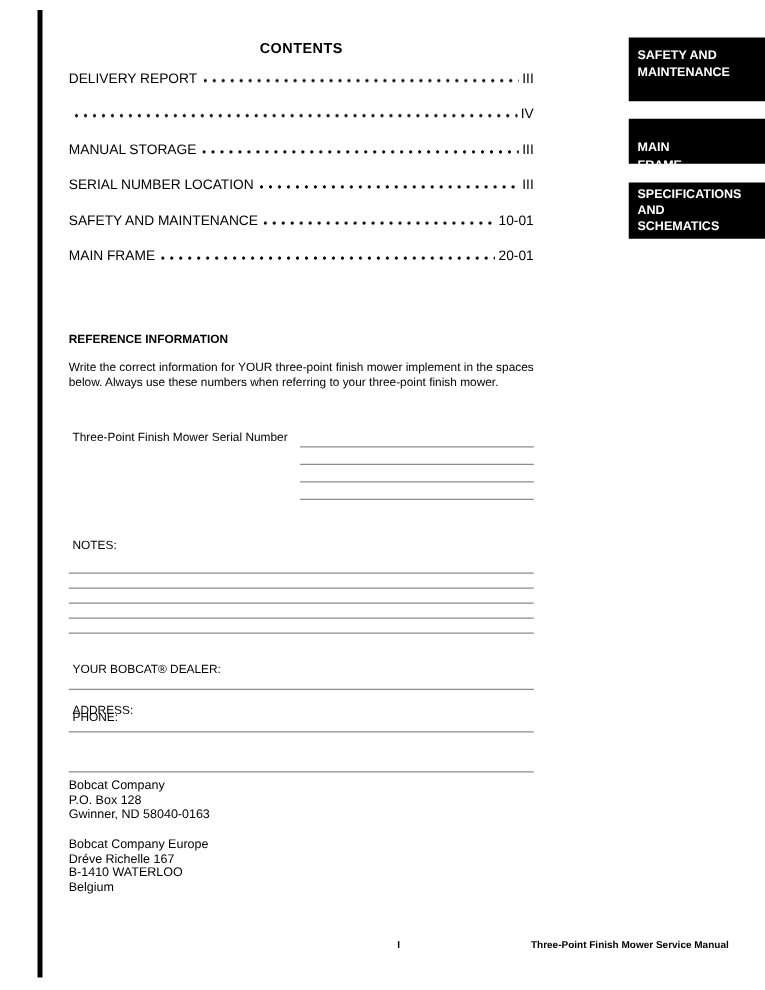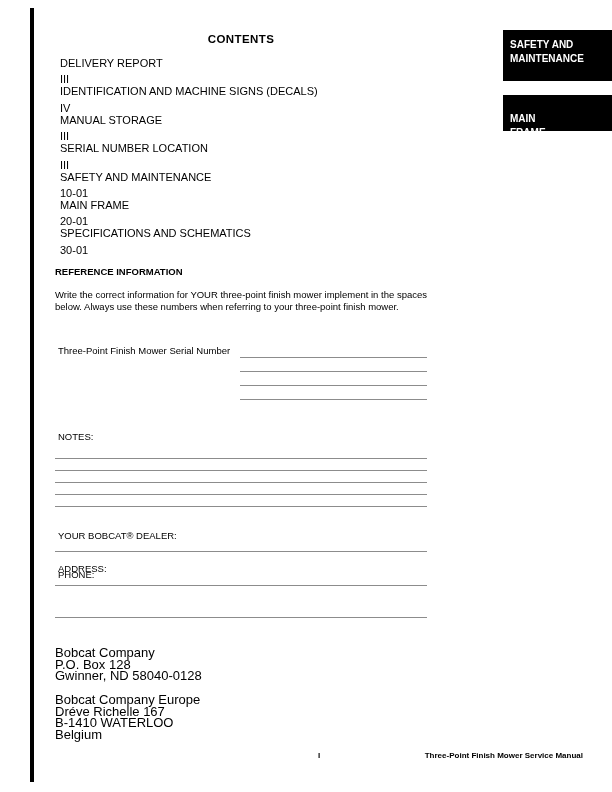--- a/index.html
+++ b/index.html
@@ -14,21 +14,21 @@
   .leftbar { position:absolute; left:30px; top:8px; width:4px; height:774px; background:#000; }
 
   
   .contents-title {
     position:absolute; left:55px; top:33px; width:372px;
     text-align:center; font-size:11.5px; font-weight:bold; letter-spacing:0.4px;
   }
 
   
   .toc { position:absolute; left:55px; top:57px; width:372px; }
-  .toc-row { display:flex; align-items:baseline; height:28.4px; font-size:11px;flex-direction:column; }
+  .toc-row { display:flex; align-items:baseline; height:28.4px; font-size:11px; }
   .toc-label { white-space:nowrap; }
   .toc-dots {
     flex:1; height:3px; margin:0 3px 0 5px;
     background-image: radial-gradient(circle at 1.2px 1.5px, #000 1.05px, rgba(0,0,0,0) 1.45px);
     background-size: 7.2px 3px;
     background-repeat: repeat-x;
     background-position: left bottom;
   }
   .toc-page { white-space:nowrap; }
 
@@ -47,21 +47,21 @@
   .ref-body {
     position:absolute; left:55px; top:289px; width:372px;
     font-size:9.5px; line-height:12.4px; text-align:justify;
   }
 
   .small-label { position:absolute; font-size:9.5px; white-space:nowrap; }
 
   
   .wline { position:absolute; height:0; border-top:1px solid #8c8c8c; }
 
-  .addr { position:absolute; left:55px; font-size:13px; line-height:11.6px;margin-top:24px; }
+  .addr { position:absolute; left:55px; font-size:10px; line-height:11.6px; }
 
   .footer-num {
     position:absolute; left:55px; top:751px; width:528px;
     text-align:center; font-size:8px; font-weight:bold;
   }
   .footer-title {
     position:absolute; right:29px; top:751px;
     font-size:8px; font-weight:bold; white-space:nowrap;
   }
 </style>
@@ -74,21 +74,20 @@
 
   <div class="contents-title">CONTENTS</div>
 
   <div class="toc">
     <div class="toc-row">
       <span class="toc-label">DELIVERY REPORT</span>
       <span class="toc-dots"></span>
       <span class="toc-page">III</span>
     </div>
     <div class="toc-row">
-      <span class="toc-label">IDENTIFICATION AND MACHINE SIGNS (DECALS)</span>
       <span class="toc-dots"></span>
       <span class="toc-page">IV</span>
     </div>
     <div class="toc-row">
       <span class="toc-label">MANUAL STORAGE</span>
       <span class="toc-dots"></span>
       <span class="toc-page">III</span>
     </div>
     <div class="toc-row">
       <span class="toc-label">SERIAL NUMBER LOCATION</span>
@@ -98,34 +97,34 @@
     <div class="toc-row">
       <span class="toc-label">SAFETY AND MAINTENANCE</span>
       <span class="toc-dots"></span>
       <span class="toc-page">10-01</span>
     </div>
     <div class="toc-row">
       <span class="toc-label">MAIN FRAME</span>
       <span class="toc-dots"></span>
       <span class="toc-page">20-01</span>
     </div>
-    <div class="toc-row">
-      <span class="toc-label">SPECIFICATIONS AND SCHEMATICS</span>
-      <span class="toc-dots"></span>
-      <span class="toc-page">30-01</span>
-    </div>
   </div>
 
   <div class="tab tab1">
     <div>SAFETY AND</div>
     <div>MAINTENANCE</div>
   </div>
   <div class="tab tab2">
     <div>MAIN</div>
     <div>FRAME</div>
+  </div>
+  <div class="tab tab3">
+    <div>SPECIFICATIONS</div>
+    <div>AND</div>
+    <div>SCHEMATICS</div>
   </div>
 
   <div class="ref-heading">REFERENCE INFORMATION</div>
   <div class="ref-body">Write the correct information for YOUR three-point finish mower implement in the spaces below. Always use these numbers when referring to your three-point finish mower.</div>
 
   <div class="small-label" style="left:58px; top:345px;">Three-Point Finish Mower Serial Number</div>
   <div class="wline" style="left:240px; top:357px; width:187px;"></div>
   <div class="wline" style="left:240px; top:371px; width:187px;"></div>
   <div class="wline" style="left:240px; top:385px; width:187px;"></div>
   <div class="wline" style="left:240px; top:399px; width:187px;"></div>
@@ -142,21 +141,21 @@
 
   <div class="small-label" style="left:58px; top:563px;">ADDRESS:</div>
   <div class="wline" style="left:55px; top:585px; width:372px;"></div>
 
   <div class="small-label" style="left:58px; top:569px;">PHONE:</div>
   <div class="wline" style="left:55px; top:617px; width:372px;"></div>
 
   <div class="addr" style="top:623px;">
     <div>Bobcat Company</div>
     <div>P.O. Box 128</div>
-    <div>Gwinner, ND 58040-0128</div>
+    <div>Gwinner, ND 58040-0163</div>
   </div>
 
   <div class="addr" style="top:670px;">
     <div>Bobcat Company Europe</div>
     <div>Dréve Richelle 167</div>
     <div>B-1410 WATERLOO</div>
     <div>Belgium</div>
   </div>
 
   <div class="footer-num">I</div>

